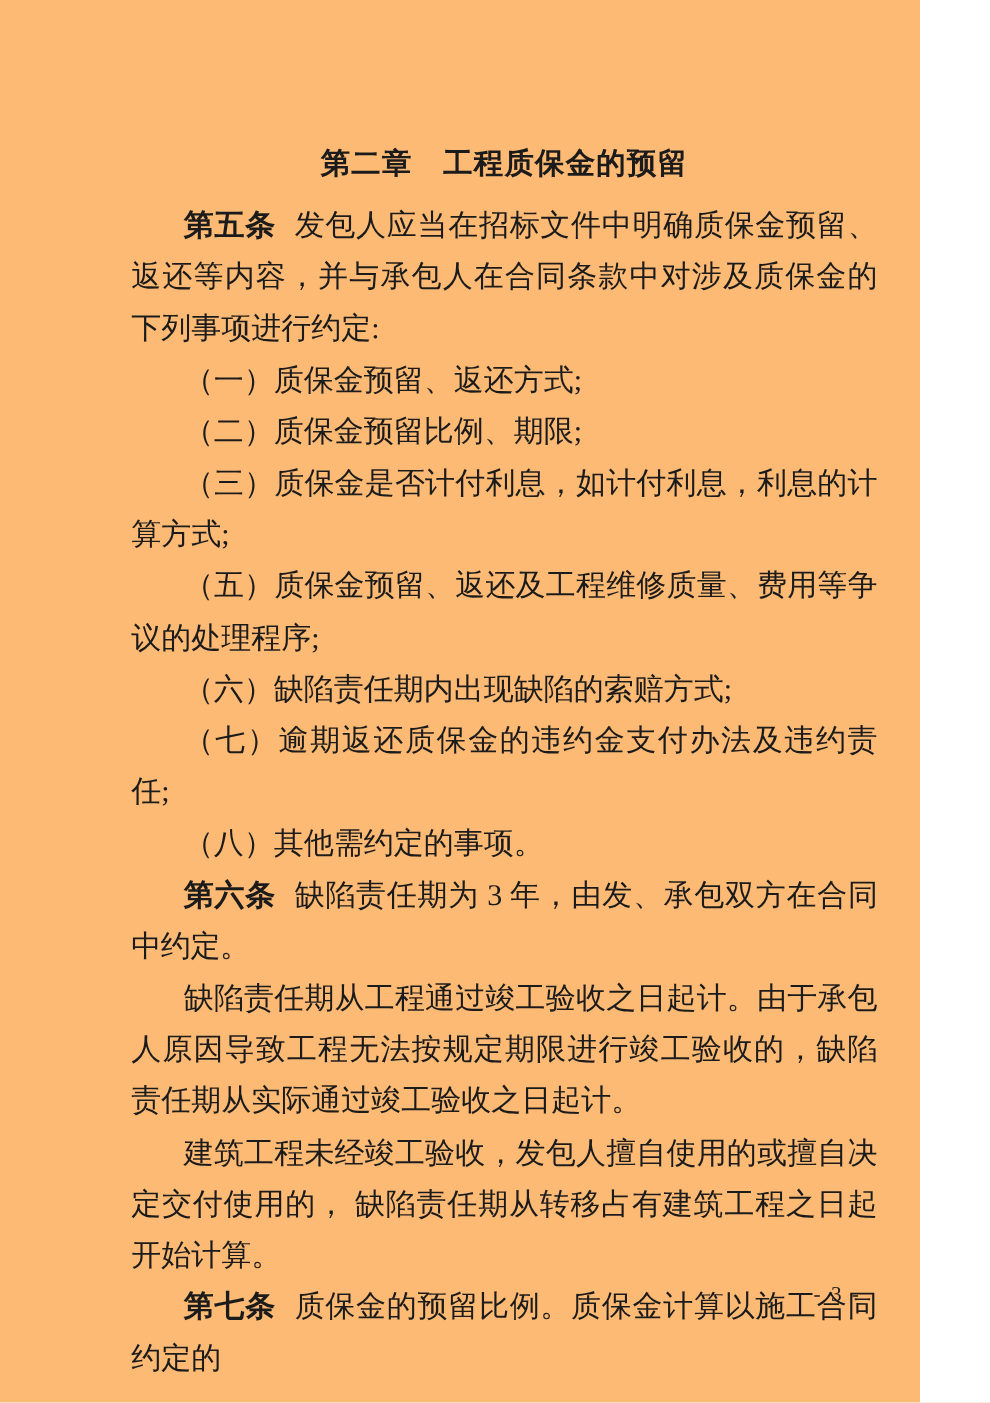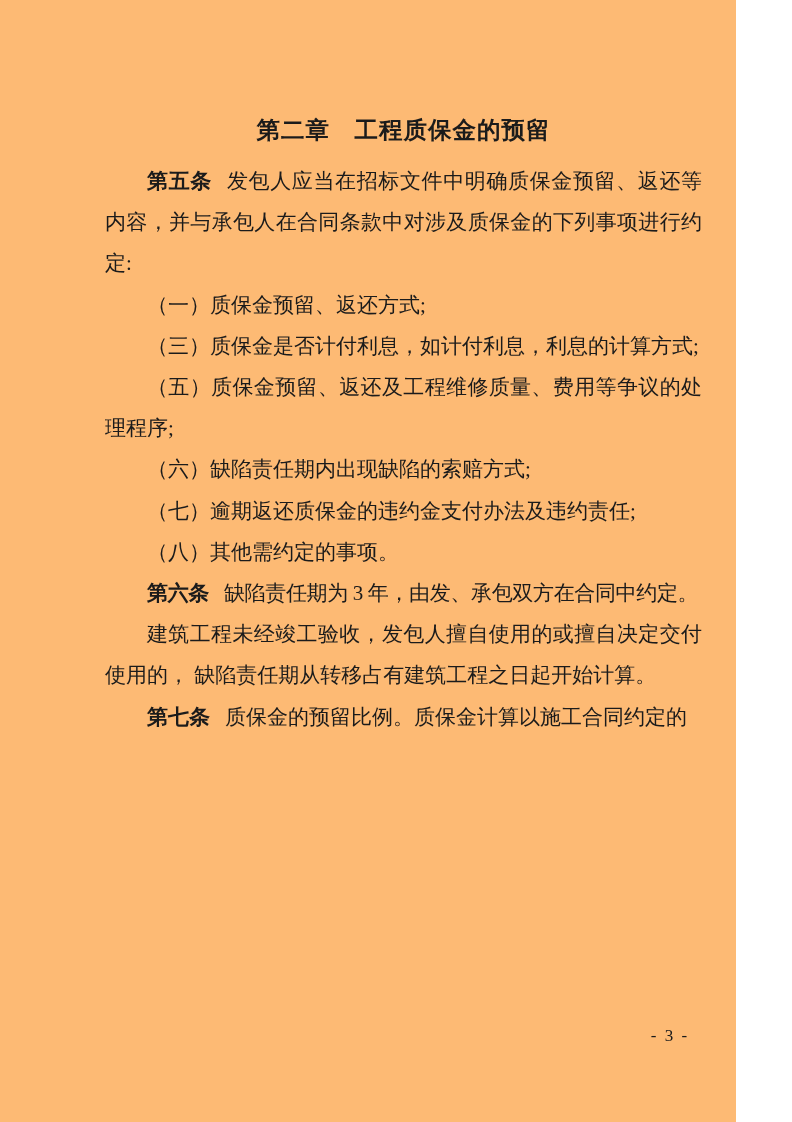--- a/index.html
+++ b/index.html
@@ -23,21 +23,21 @@
     margin-top: 110px;
     text-align: center;
     font-family: "Liberation Sans", "DejaVu Sans", sans-serif;
     font-weight: 700;
     font-size: 23.5px;
     line-height: 41.2px;
     letter-spacing: 1px;
   }
   .body-text {
     margin-top: 9.8px;
-    font-size: 21px;
+    font-size: 24px;
     line-height: 41.2px;
   }
   .body-text p {
     text-align: justify;
     text-justify: inter-ideograph;
     text-indent: 42px;
   }
   .lead {
     font-weight: 700;
     margin-right: 15px;
@@ -60,28 +60,30 @@
 <div class="page">
   <div class="doc">
 
     <p class="chapter-title">第二章　工程质保金的预留</p>
 
     <div class="body-text">
 
       <p><span class="lead">第五条</span><span>发包人应当在招标文件中明确质保金预留、返还等内容，并与承包人在合同条款中对涉及质保金的下列事项进行约定:</span></p>
 
       <p>（一）质保金预留、返还方式;</p>
+      <p>（二）质保金预留比例、期限;</p>
       <p>（三）质保金是否计付利息，如计付利息，利息的计算方式;</p>
       <p>（五）质保金预留、返还及工程维修质量、费用等争议的处理程序;</p>
       <p>（六）缺陷责任期内出现缺陷的索赔方式;</p>
       <p>（七）逾期返还质保金的违约金支付办法及违约责任;</p>
       <p>（八）其他需约定的事项。</p>
 
       <p class="tight"><span class="lead">第六条</span><span>缺陷责任期为 3 年，由发、承包双方在合同中约定。</span></p>
 
+      <p>缺陷责任期从工程通过竣工验收之日起计。由于承包人原因导致工程无法按规定期限进行竣工验收的，缺陷责任期从实际通过竣工验收之日起计。</p>
       <p>建筑工程未经竣工验收，发包人擅自使用的或擅自决定交付使用的， 缺陷责任期从转移占有建筑工程之日起开始计算。</p>
 
       <p><span class="lead">第七条</span><span>质保金的预留比例。质保金计算以施工合同约定的</span></p>
 
     </div>
   </div>
 
   <div class="page-number">- 3 -</div>
 </div>
 

